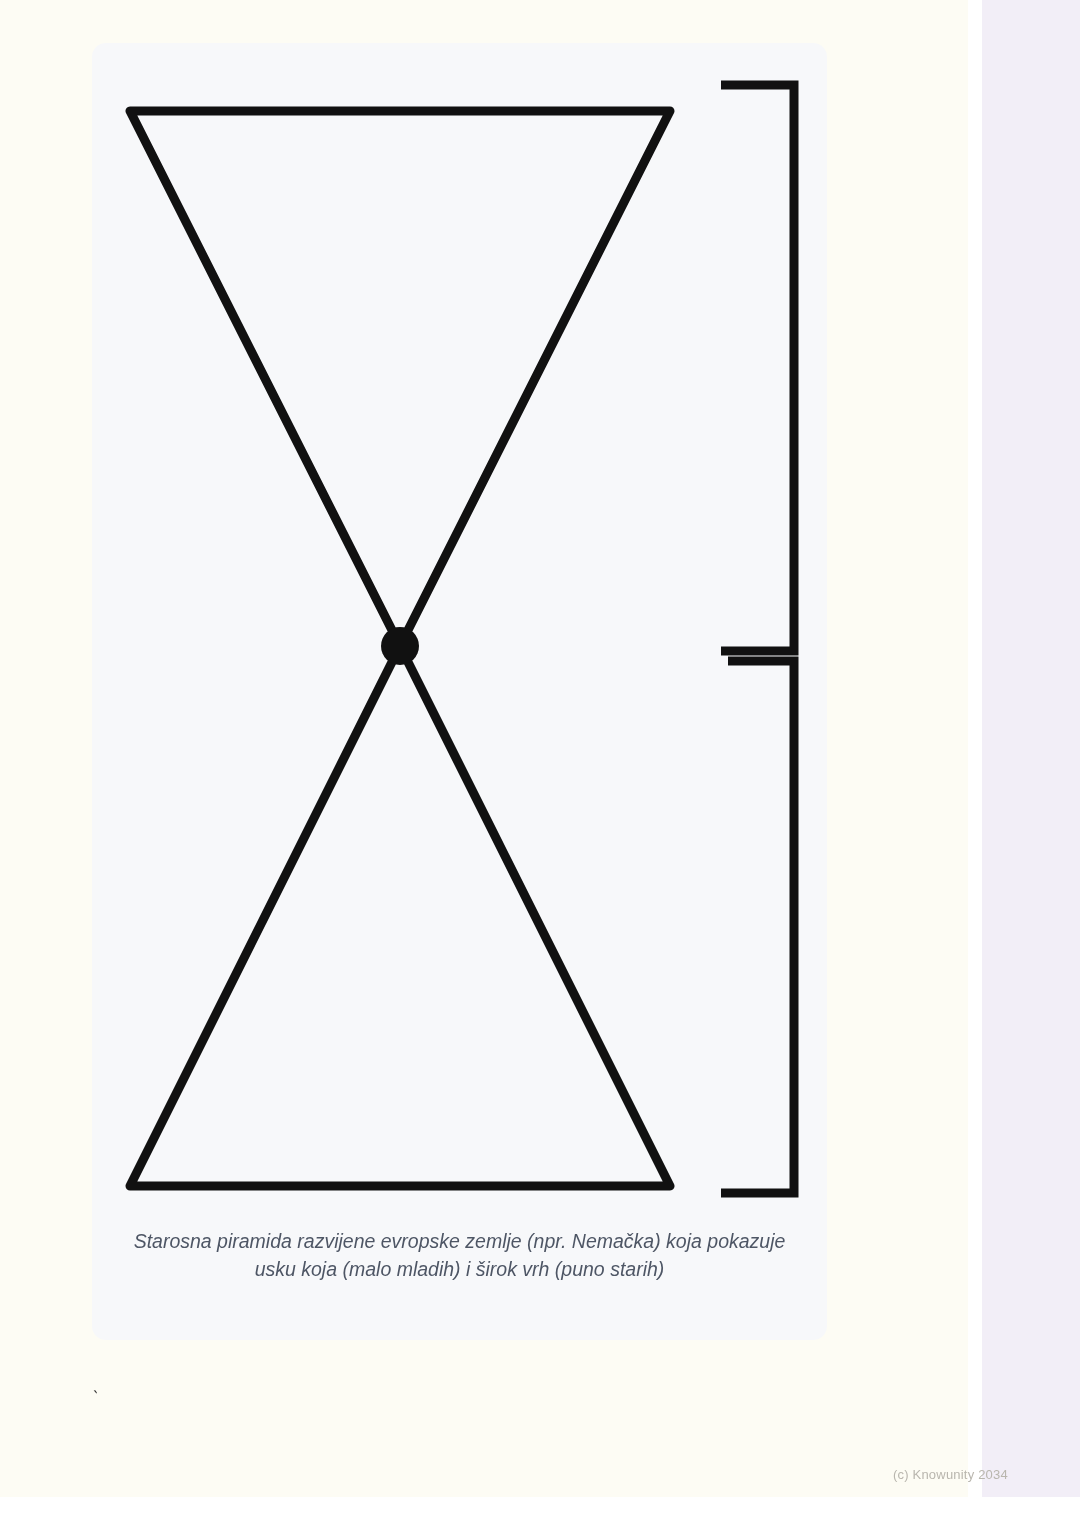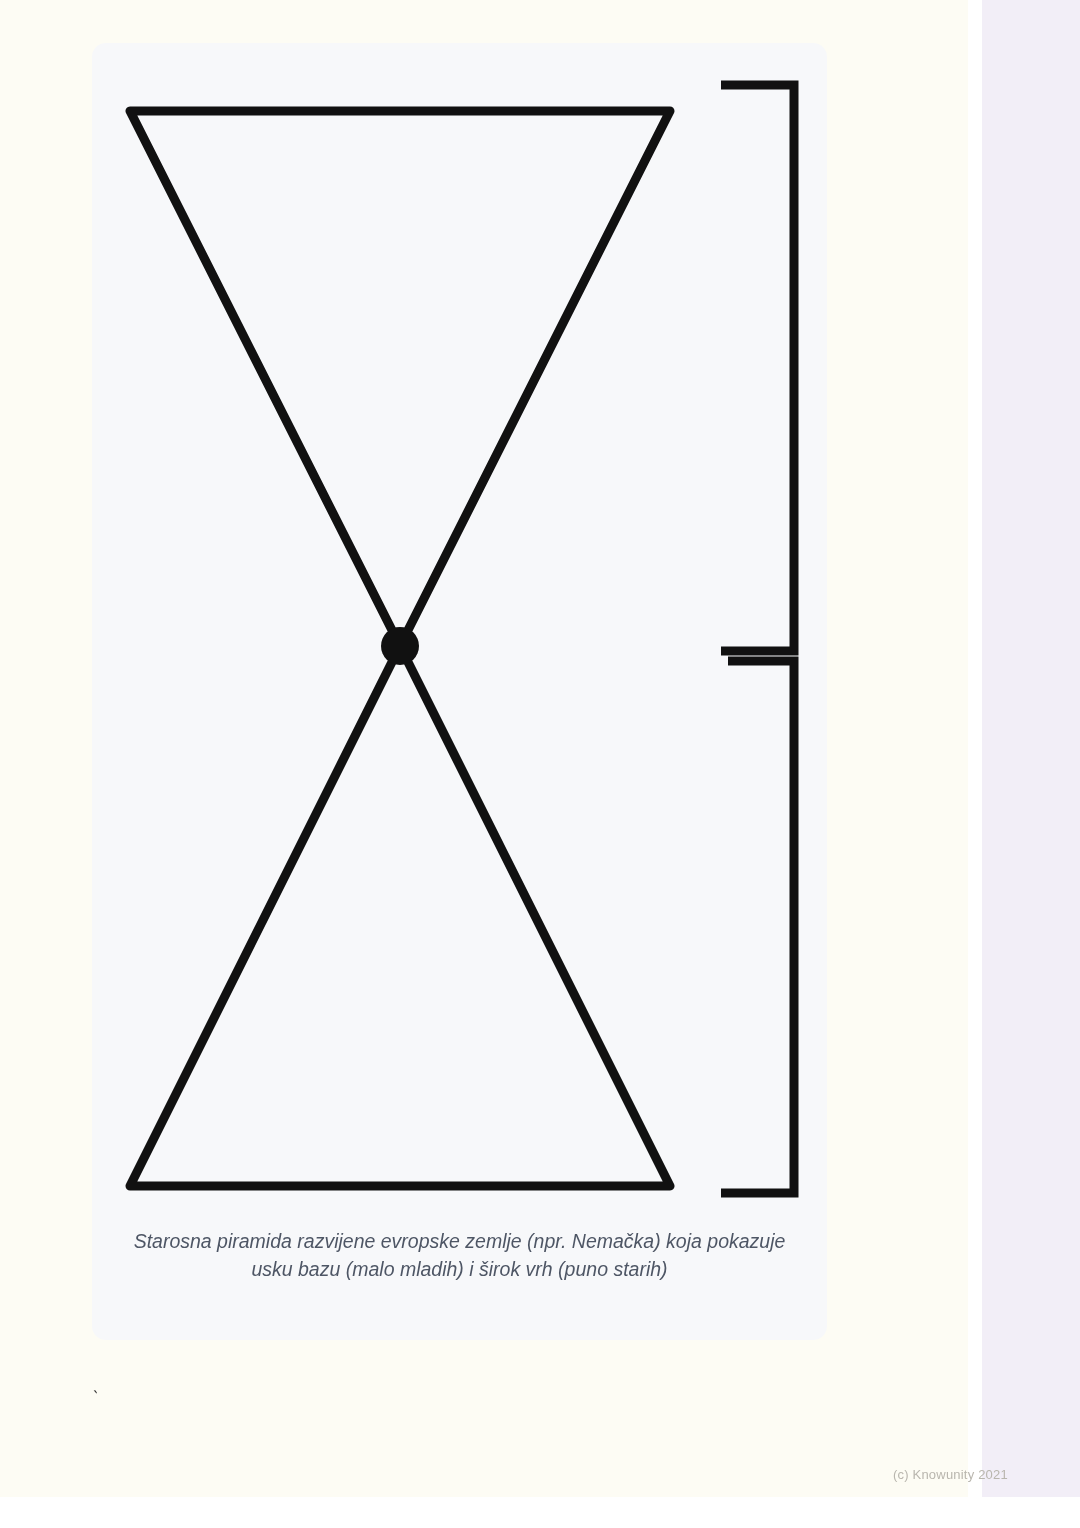--- a/index.html
+++ b/index.html
@@ -114,19 +114,19 @@
       <circle cx="308" cy="603" r="19" fill="#111111"></circle>
 
       <polyline points="629,42 702,42 702,608 629,608" fill="none" stroke="#111111" stroke-width="9" stroke-linejoin="miter"></polyline>
 
       <polyline points="636,618 702,618 702,1150 629,1150" fill="none" stroke="#111111" stroke-width="9" stroke-linejoin="miter"></polyline>
     </svg>
   </div>
 
   <div class="caption">
     <div>Starosna piramida razvijene evropske zemlje (npr. Nemačka) koja pokazuje</div>
-    <div>usku bazu (malo mladih) i širok vrh (puno starih)</div>
+    <div>usku koja (malo mladih) i širok vrh (puno starih)</div>
   </div>
 
 </div>
 
 <div class="tick-mark">`</div>
-<div class="copyright">(c) Knowunity 2021</div>
+<div class="copyright">(c) Knowunity 2034</div>
 
 </body></html>

